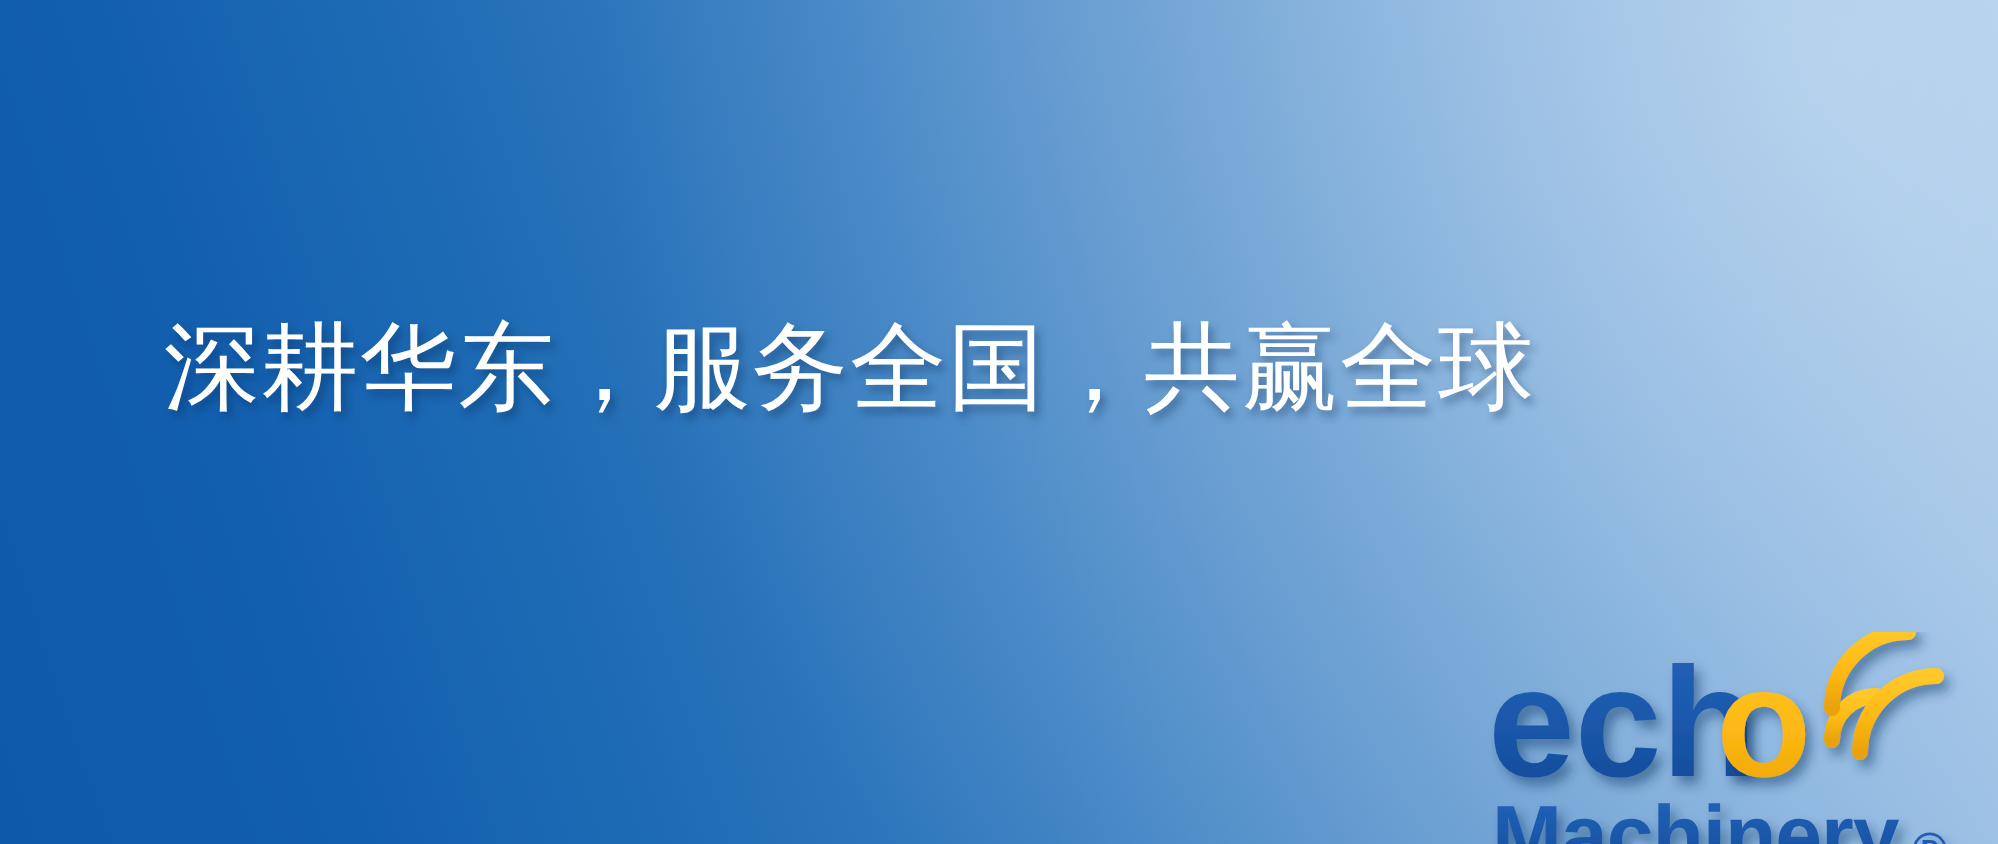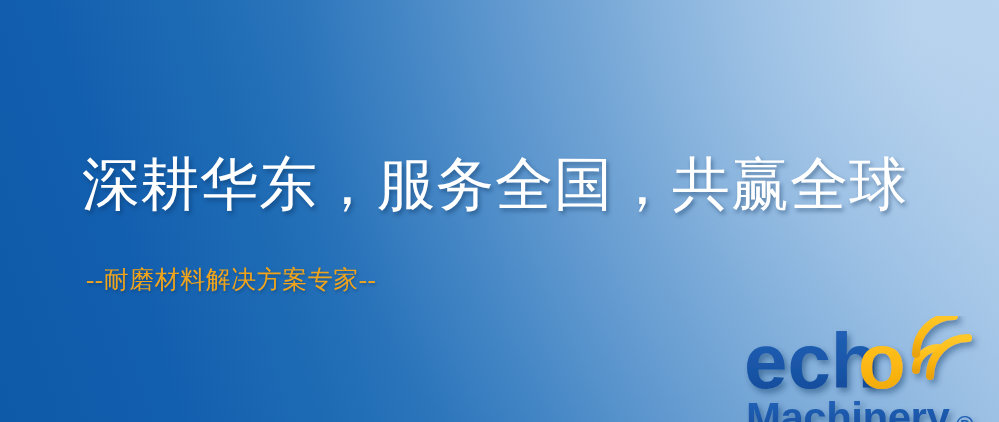--- a/index.html
+++ b/index.html
@@ -40,21 +40,21 @@
   }
 
   .layer { position: absolute; z-index: 2; }
 
   
   #headline {
     left: 82px;
     top: 148px;
     color: #ffffff;
     font-family: "Liberation Serif", "DejaVu Serif", serif;
-    font-size: 58px;
+    font-size: 48px;
     line-height: 74px;
     letter-spacing: 1px;
     white-space: nowrap;
     text-shadow: 2px 3px 4px rgba(8,40,80,0.42);
   }
 
   
   #subtitle {
     left: 86px;
     top: 264px;
@@ -77,21 +77,20 @@
   }
   #logo svg { display: block; }
 </style>
 </head>
 <body>
 
 <div id="banner">
 
   <div class="layer" id="headline">深耕华东，服务全国，共赢全球</div>
 
-  <div class="layer" id="subtitle">--耐磨材料解决方案专家--</div>
 
   <div class="layer" id="logo">
     <svg width="255" height="126" viewBox="0 0 255 126" xmlns="http://www.w3.org/2000/svg">
       <defs>
         <filter id="dropsh" x="-30%" y="-30%" width="180%" height="180%">
           <feDropShadow dx="3" dy="4" stdDeviation="3" flood-color="#0b2e5c" flood-opacity="0.45"></feDropShadow>
         </filter>
         <linearGradient id="goldGrad" x1="0" y1="0" x2="0" y2="1">
           <stop offset="0%" stop-color="#ffc82a"></stop>
           <stop offset="55%" stop-color="#fdb813"></stop>

